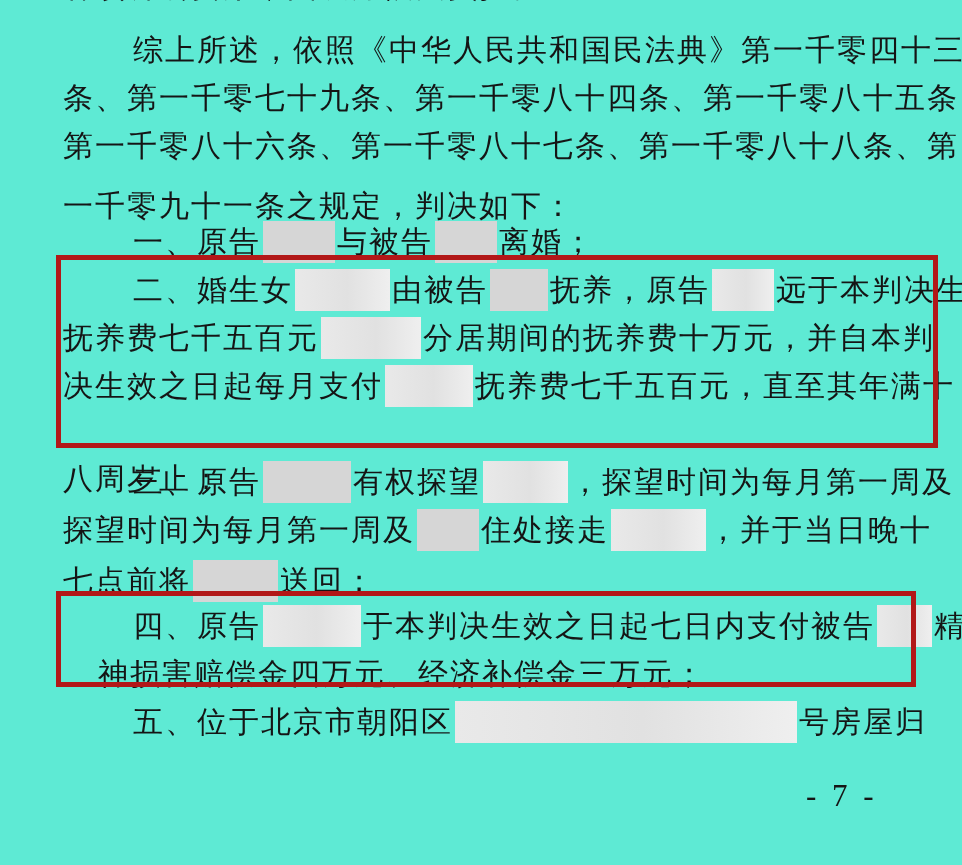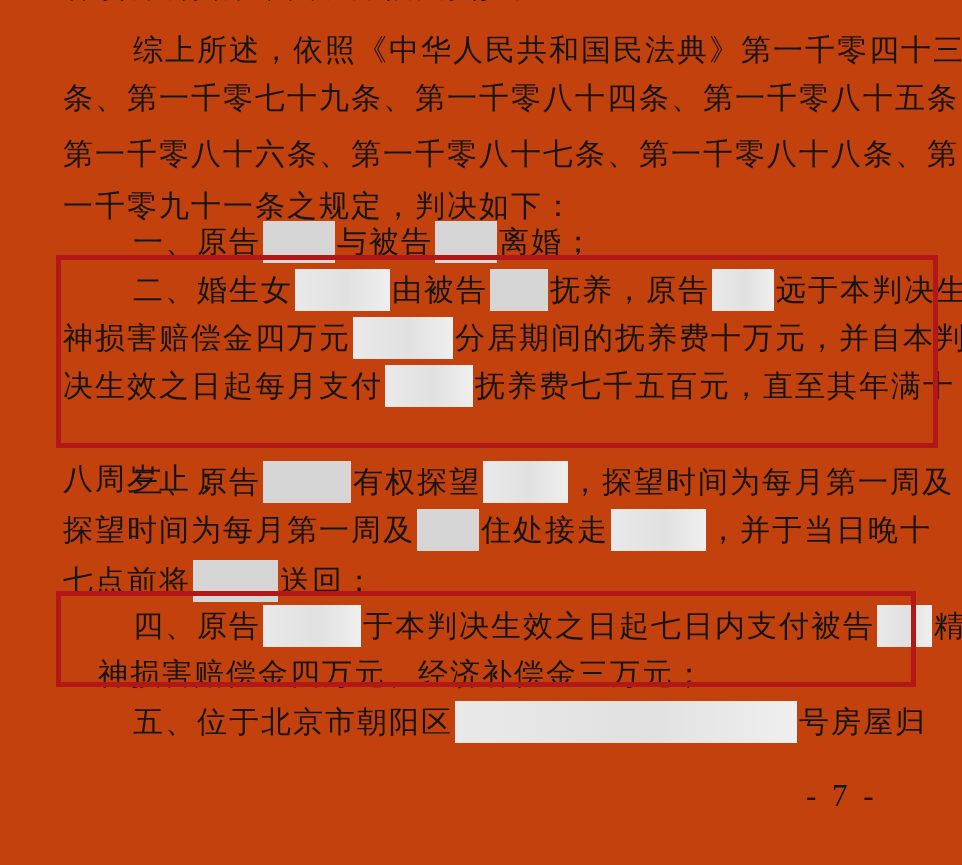--- a/index.html
+++ b/index.html
@@ -1,19 +1,19 @@
 <!DOCTYPE html>
 <html><head>
 <meta charset="utf-8">
 <style>
   html,body{margin:0;padding:0;background:#ffffff;}
   .page{
     position:relative;
     width:962px;height:865px;
-    background:#c2410c;
+    background:#5eead4;
     overflow:hidden;
     font-family:"Liberation Serif","DejaVu Serif",serif;
     color:#151515;
   }
   .doc-line{
     position:absolute;
     left:63px;
     height:48px;
     line-height:48px;
     font-size:30px;
@@ -50,25 +50,25 @@
   }
 </style>
 </head>
 <body>
 
 <div class="page">
   <div>
       <div class="doc-line" style="top: -37px;"><span class="run">各项诉讼费用，由双方依法负担。</span></div>
       <div class="doc-line indent" style="top: 26px;"><span class="run">综上所述，依照《中华人民共和国民法典》第一千零四十三</span></div>
       <div class="doc-line" style="top: 74px;"><span class="run">条、第一千零七十九条、第一千零八十四条、第一千零八十五条、</span></div>
-      <div class="doc-line" style="top: 130px;"><span class="run">第一千零八十六条、第一千零八十七条、第一千零八十八条、第</span></div>
+      <div class="doc-line" style="top: 122px;"><span class="run">第一千零八十六条、第一千零八十七条、第一千零八十八条、第</span></div>
       <div class="doc-line" style="top: 182px;"><span class="run">一千零九十一条之规定，判决如下：</span></div>
       <div class="doc-line indent" style="top: 218px;"><span class="run">一、原告</span><span class="redact" style="width: 72px;"></span><span class="run">与被告</span><span class="redact" style="width: 62px;"></span><span class="run">离婚；</span></div>
       <div class="doc-line indent" style="top: 266px;"><span class="run">二、婚生女</span><span class="redact light" style="width: 95px;"></span><span class="run">由被告</span><span class="redact" style="width: 58px;"></span><span class="run">抚养，原告</span><span class="redact light" style="width: 62px;"></span><span class="run">远于本判决生</span></div>
-      <div class="doc-line" style="top: 314px;"><span class="run">神损害赔偿金四万元</span><span class="redact light" style="width: 100px;"></span><span class="run">分居期间的抚养费十万元，并自本判</span></div>
+      <div class="doc-line" style="top: 314px;"><span class="run">抚养费七千五百元</span><span class="redact light" style="width: 100px;"></span><span class="run">分居期间的抚养费十万元，并自本判</span></div>
       <div class="doc-line" style="top: 362px;"><span class="run">决生效之日起每月支付</span><span class="redact light" style="width: 88px;"></span><span class="run">抚养费七千五百元，直至其年满十</span></div>
       <div class="doc-line" style="top: 410px; margin-top: 45px;"><span class="run">八周岁止；</span></div>
       <div class="doc-line indent" style="top: 458px; text-align: center;"><span class="run">三、原告</span><span class="redact" style="width: 88px;"></span><span class="run">有权探望</span><span class="redact light" style="width: 85px;"></span><span class="run">，探望时间为每月第一周及</span></div>
       <div class="doc-line" style="top: 506px;"><span class="run">探望时间为每月第一周及</span><span class="redact" style="width: 62px;"></span><span class="run">住处接走</span><span class="redact light" style="width: 95px;"></span><span class="run">，并于当日晚十</span></div>
       <div class="doc-line" style="top: 529px; margin-top: 28px;"><span class="run">七点前将</span><span class="redact" style="width: 85px;"></span><span class="run">送回；</span></div>
       <div class="doc-line indent" style="top: 602px;"><span class="run">四、原告</span><span class="redact light" style="width: 98px;"></span><span class="run">于本判决生效之日起七日内支付被告</span><span class="redact light" style="width: 55px;"></span><span class="run">精</span></div>
       <div class="doc-line" style="top: 650px; margin-left: 35px;"><span class="run">神损害赔偿金四万元、经济补偿金三万元；</span></div>
       <div class="doc-line indent" style="top: 698px;"><span class="run">五、位于北京市朝阳区</span><span class="redact light" style="width: 342px;"></span><span class="run">号房屋归</span></div>
     </div>
 

